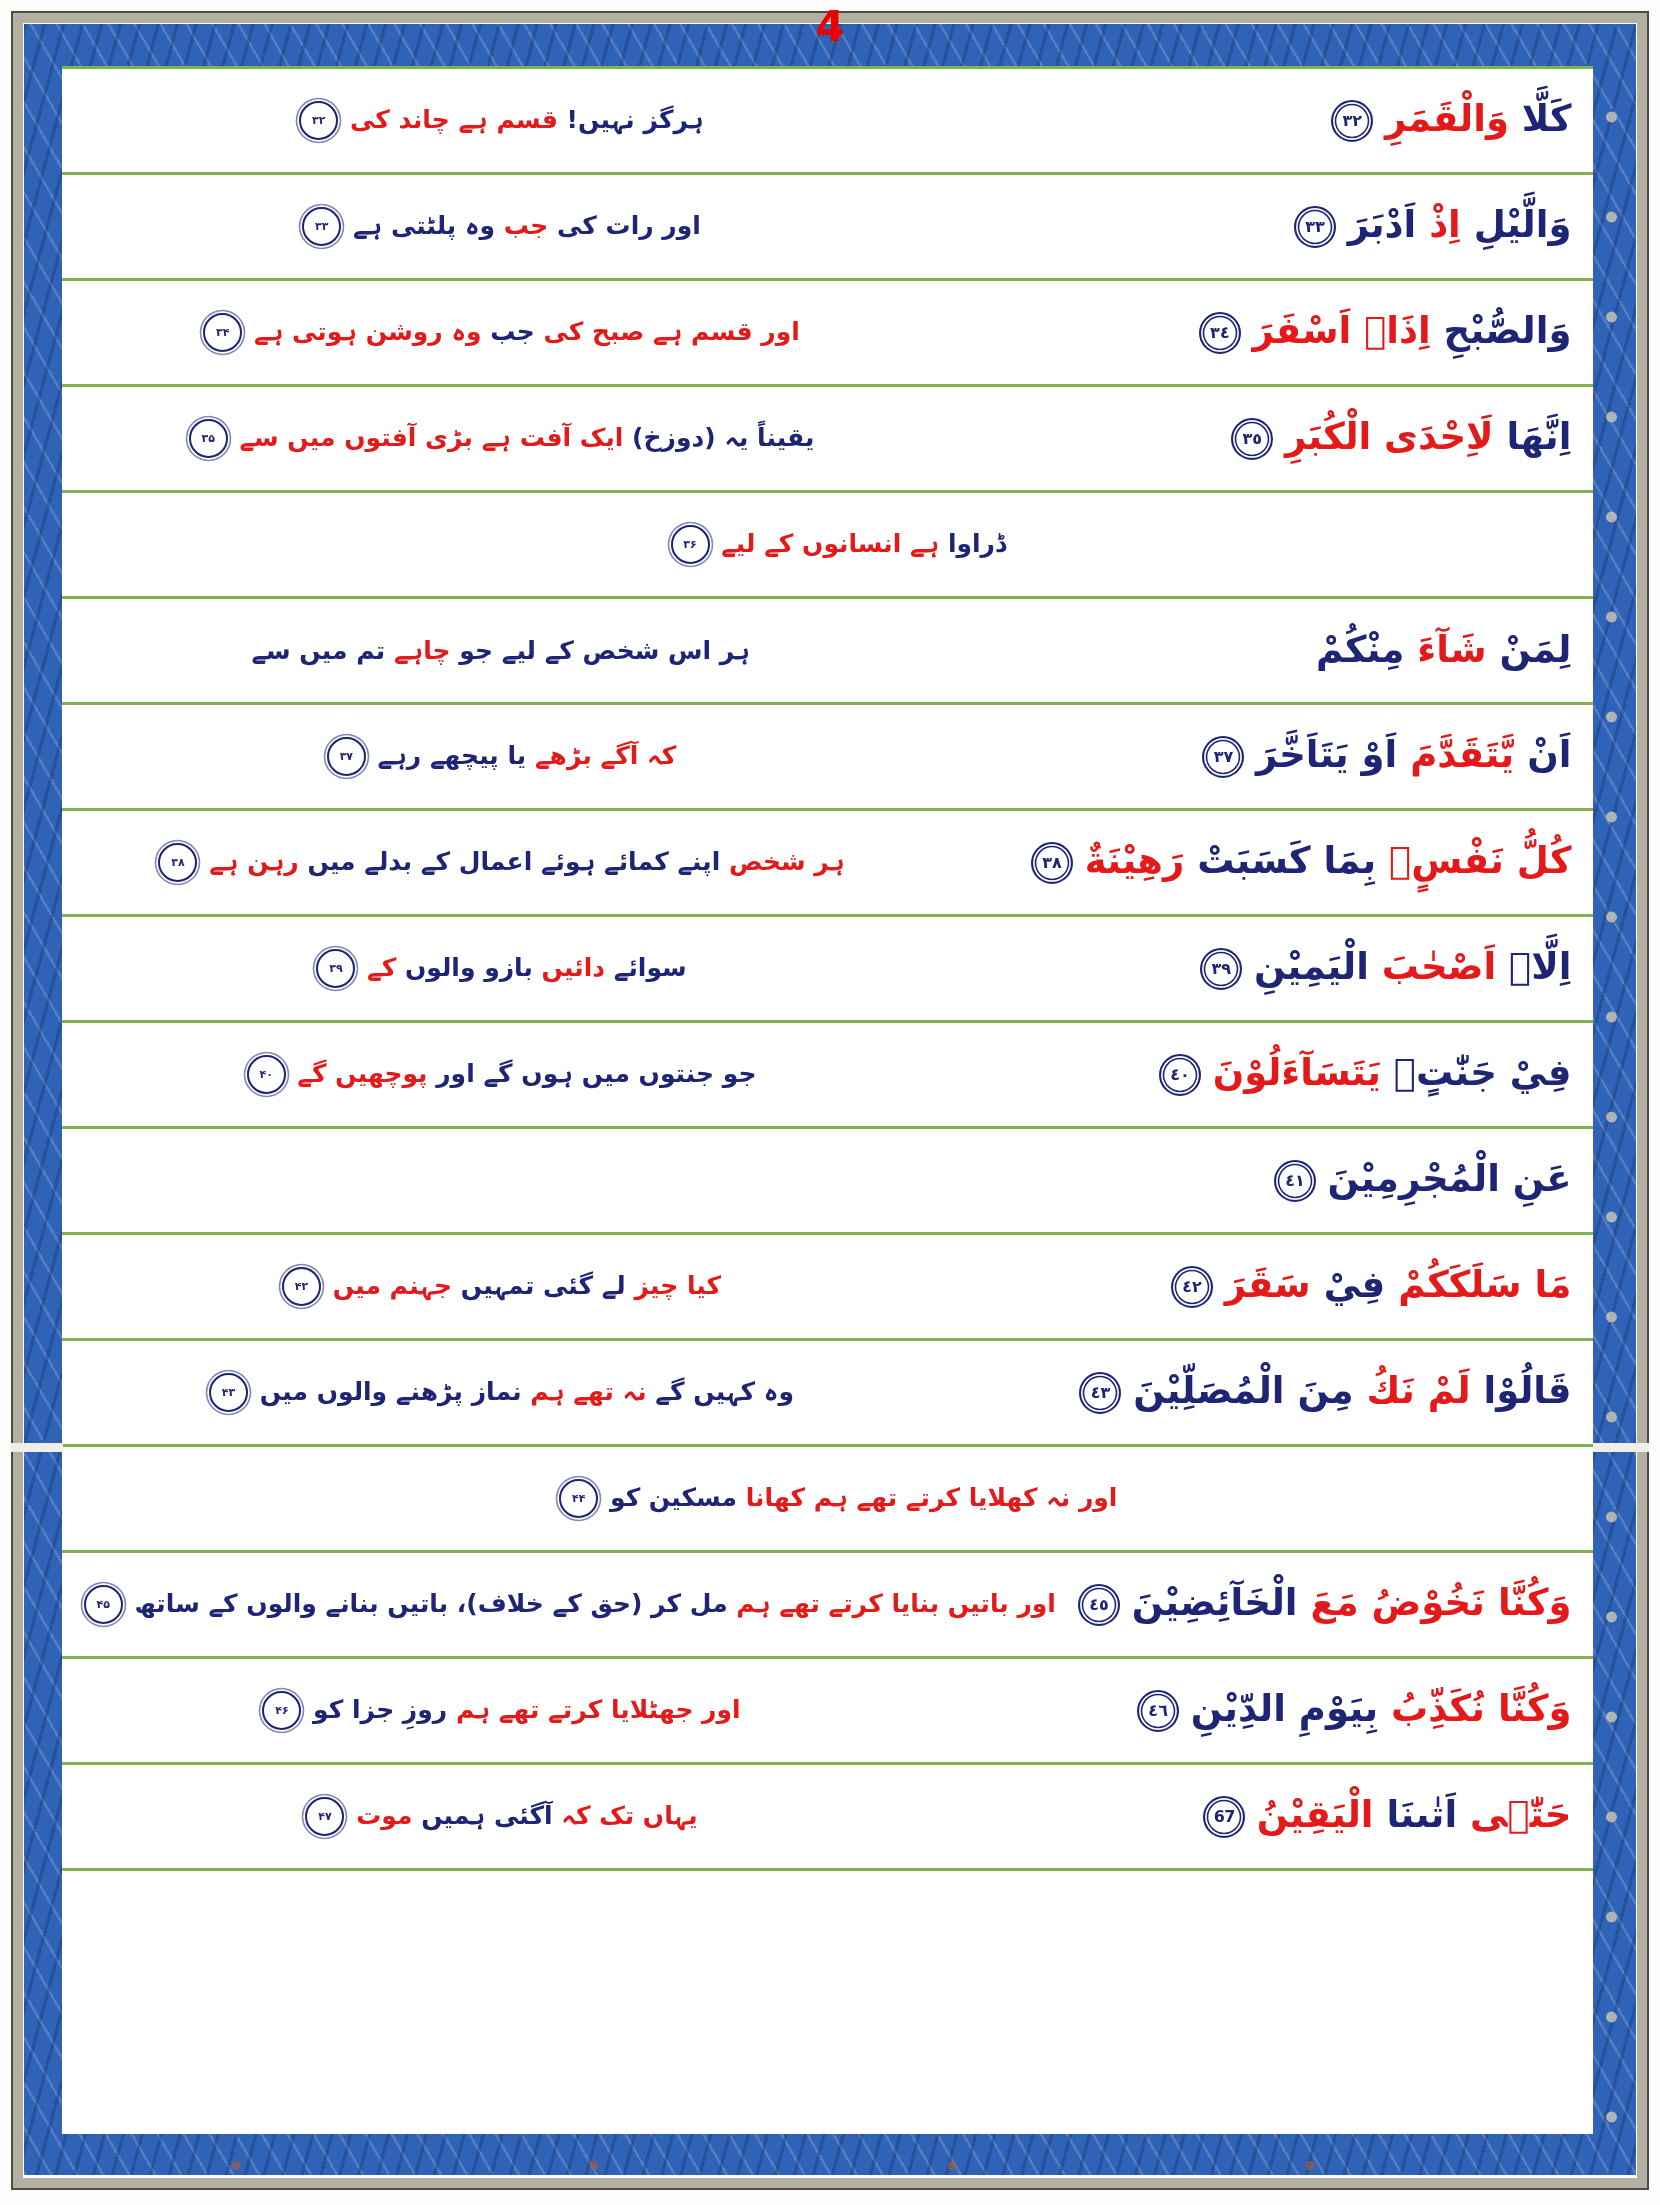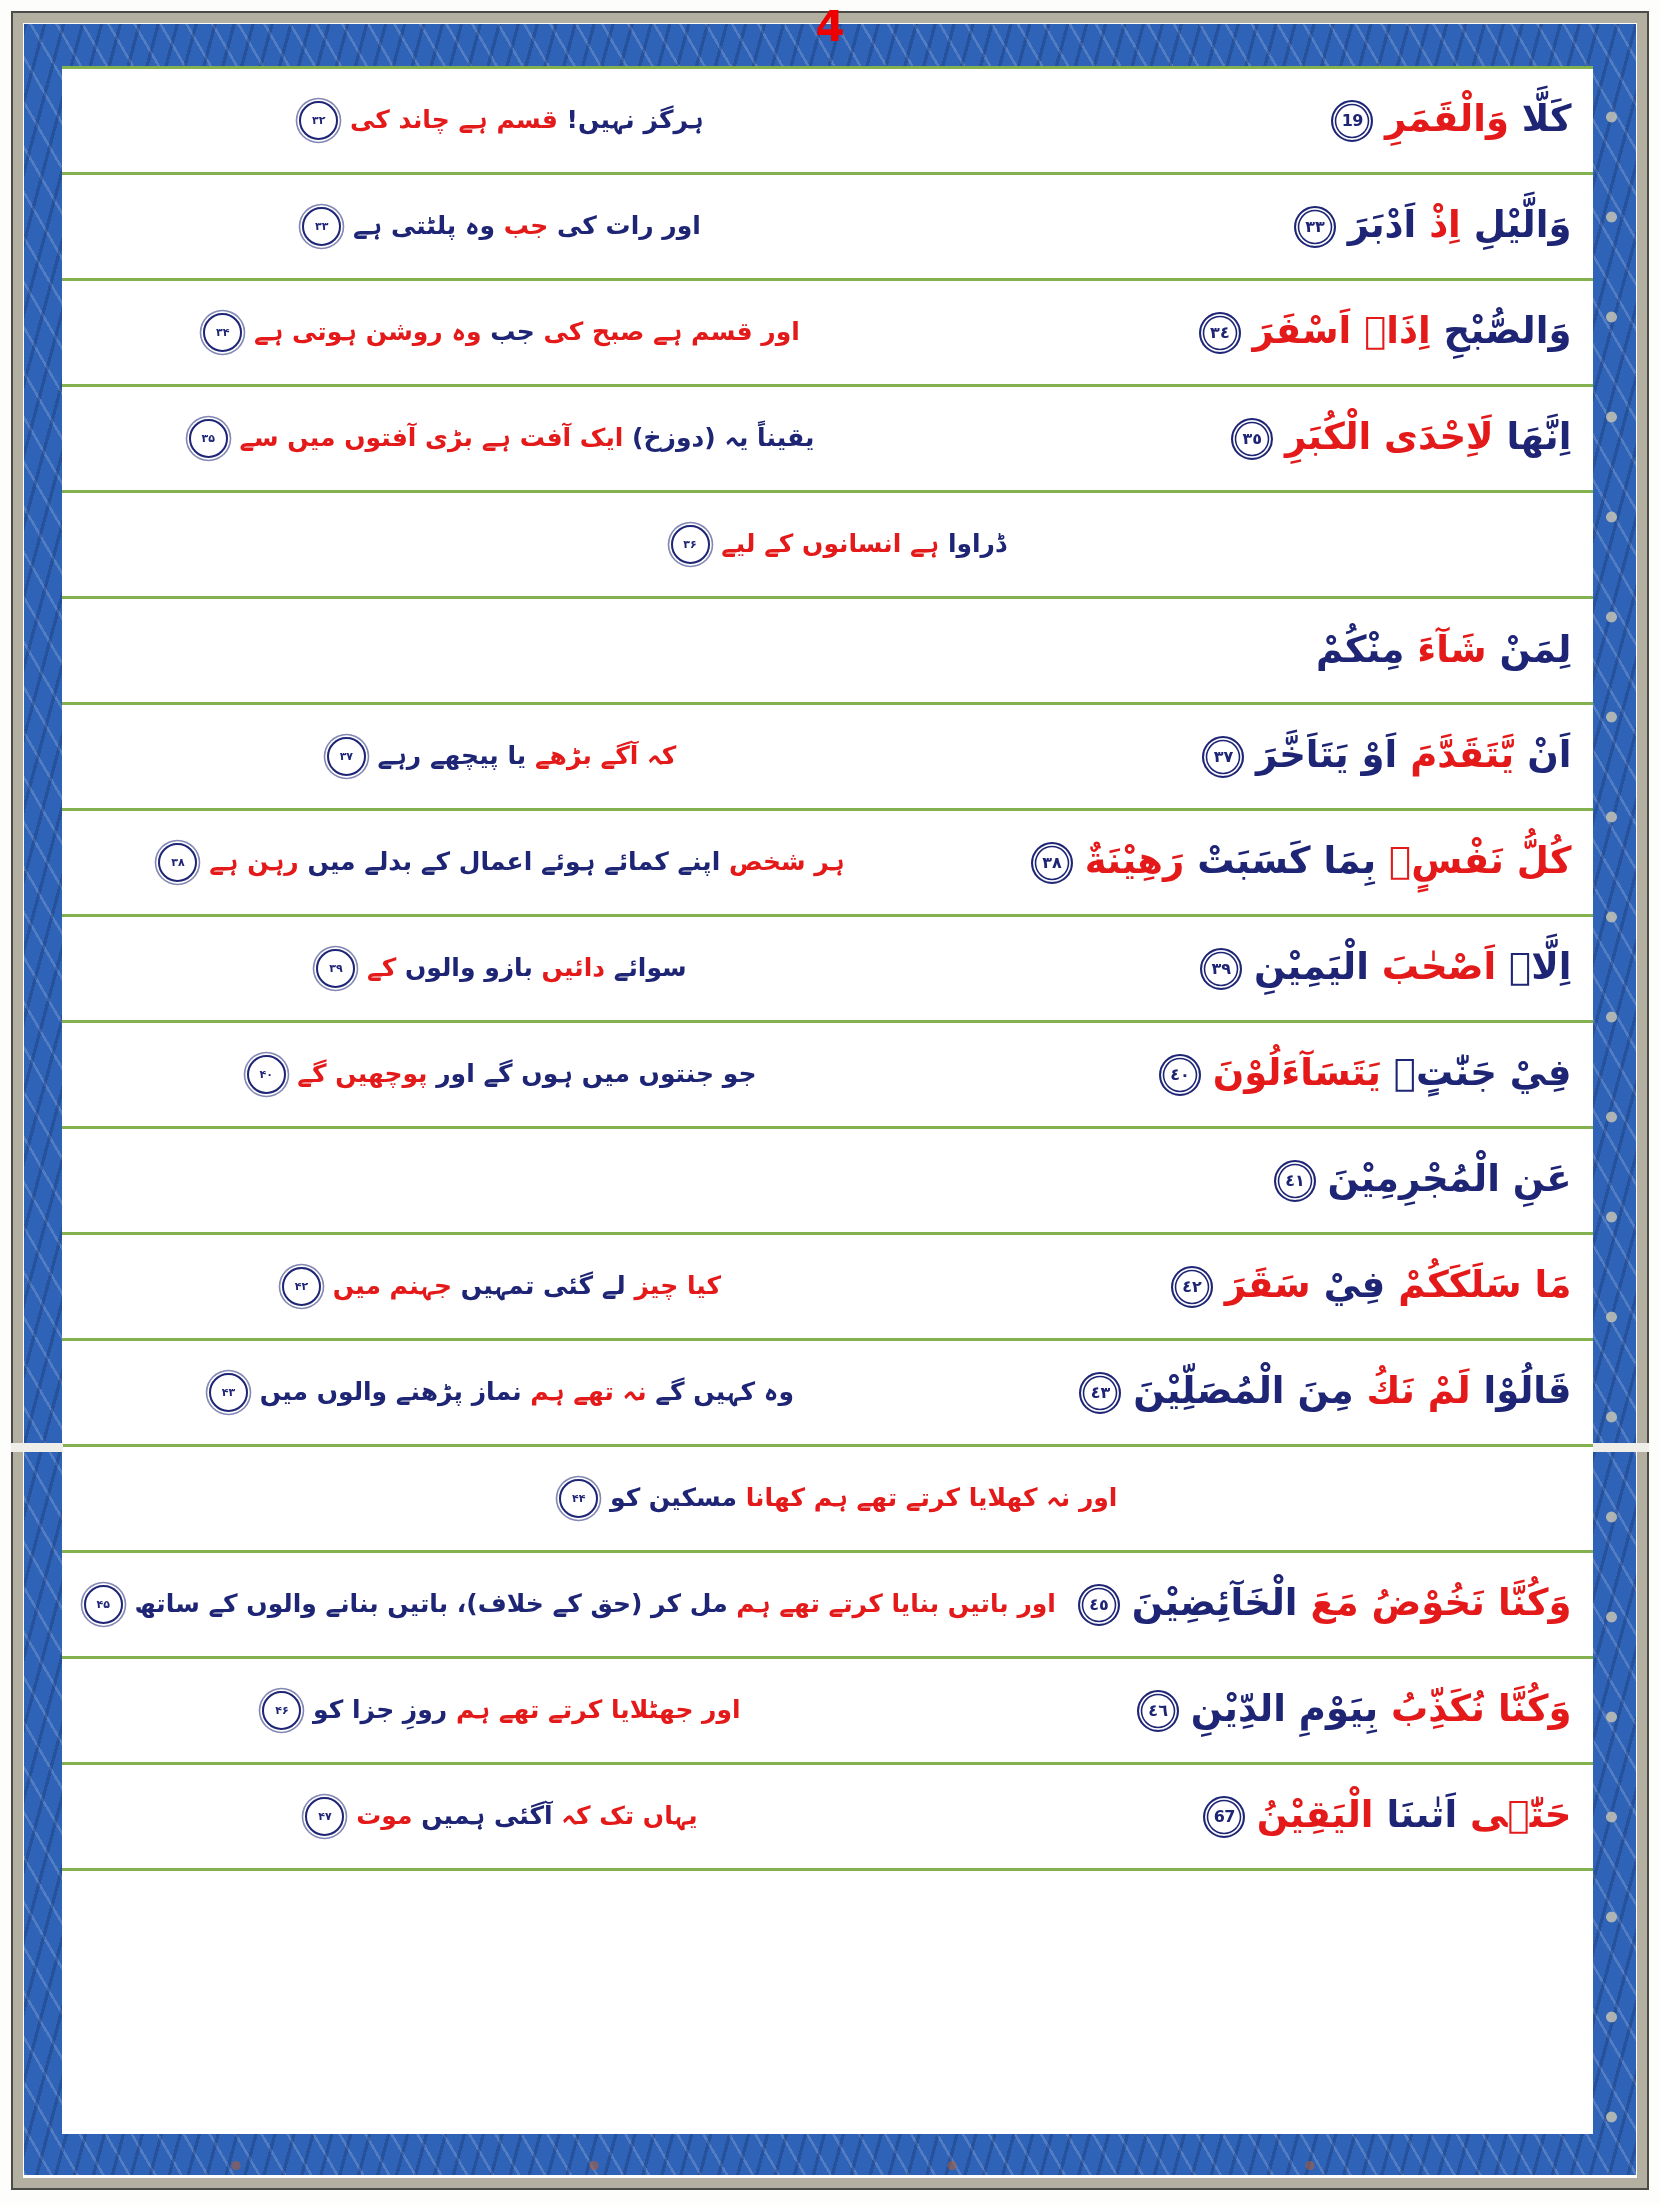--- a/index.html
+++ b/index.html
@@ -73,40 +73,41 @@
 <div class="page">
   <div class="f-blue" style="background-color: rgb(47, 99, 183);"></div>
   <div class="f-gray" style="border-color: rgb(180, 176, 161);"></div>
   <div class="f-outer"></div>
   <div class="seam left"></div>
   <div class="seam right"></div>
   <div class="pagenum" style="color: rgb(238, 0, 0);">4</div>
   <div class="content">
     <div class="rows">
         <div class="row">
-          <div class="arabic"><span class="seg navy">كَلَّا </span><span class="seg red">وَالْقَمَرِ</span><span class="medallion">19</span></div>
+          <div class="arabic"><span class="seg navy">كَلَّا </span><span class="seg red">وَالْقَمَرِ</span><span class="medallion">٣٢</span></div>
           <div class="urdu"><span class="seg navy">ہرگز نہیں! </span><span class="seg red">قسم ہے چاند کی</span><span class="badge">۳۲</span></div>
         </div>
         <div class="row">
           <div class="arabic"><span class="seg navy">وَالَّيْلِ </span><span class="seg red">اِذْ </span><span class="seg navy">اَدْبَرَ</span><span class="medallion">٣٣</span></div>
           <div class="urdu"><span class="seg navy">اور رات کی </span><span class="seg red">جب </span><span class="seg navy">وہ پلٹتی ہے</span><span class="badge">۳۳</span></div>
         </div>
         <div class="row">
           <div class="arabic"><span class="seg navy">وَالصُّبْحِ </span><span class="seg red">اِذَاۤ اَسْفَرَ</span><span class="medallion">٣٤</span></div>
           <div class="urdu"><span class="seg red">اور قسم ہے صبح کی </span><span class="seg navy">جب </span><span class="seg red">وہ روشن ہوتی ہے</span><span class="badge">۳۴</span></div>
         </div>
         <div class="row">
           <div class="arabic"><span class="seg navy">اِنَّهَا </span><span class="seg red">لَاِحْدَى الْكُبَرِ</span><span class="medallion">٣٥</span></div>
           <div class="urdu"><span class="seg navy">یقیناً یہ (دوزخ) </span><span class="seg red">ایک آفت ہے بڑی آفتوں میں سے</span><span class="badge">۳۵</span></div>
         </div>
         <div class="row">
           <div class="urdu"><span class="seg navy">ڈراوا </span><span class="seg red">ہے انسانوں کے لیے</span><span class="badge">۳۶</span></div>
         </div>
         <div class="row">
           <div class="arabic"><span class="seg navy">لِمَنْ </span><span class="seg red">شَآءَ </span><span class="seg navy">مِنْكُمْ</span></div>
+          <div class="urdu"><span class="seg navy">ہر اس شخص کے لیے جو </span><span class="seg red">چاہے </span><span class="seg navy">تم میں سے</span></div>
         </div>
         <div class="row">
           <div class="arabic"><span class="seg navy">اَنْ </span><span class="seg red">يَّتَقَدَّمَ </span><span class="seg navy">اَوْ يَتَاَخَّرَ</span><span class="medallion">٣٧</span></div>
           <div class="urdu"><span class="seg red">کہ آگے بڑھے </span><span class="seg navy">یا پیچھے رہے</span><span class="badge">۳۷</span></div>
         </div>
         <div class="row">
           <div class="arabic"><span class="seg red">كُلُّ نَفْسٍۭ </span><span class="seg navy">بِمَا كَسَبَتْ </span><span class="seg red">رَهِيْنَةٌ</span><span class="medallion">٣٨</span></div>
           <div class="urdu"><span class="seg red">ہر شخص </span><span class="seg navy">اپنے کمائے ہوئے اعمال کے بدلے میں </span><span class="seg red">رہن ہے</span><span class="badge">۳۸</span></div>
         </div>
         <div class="row">

